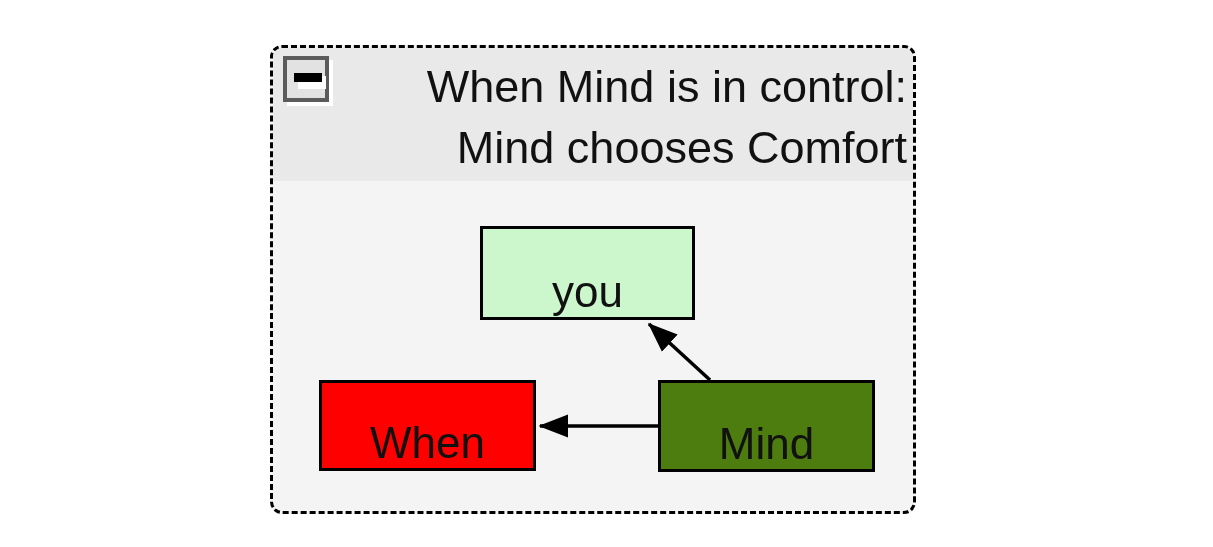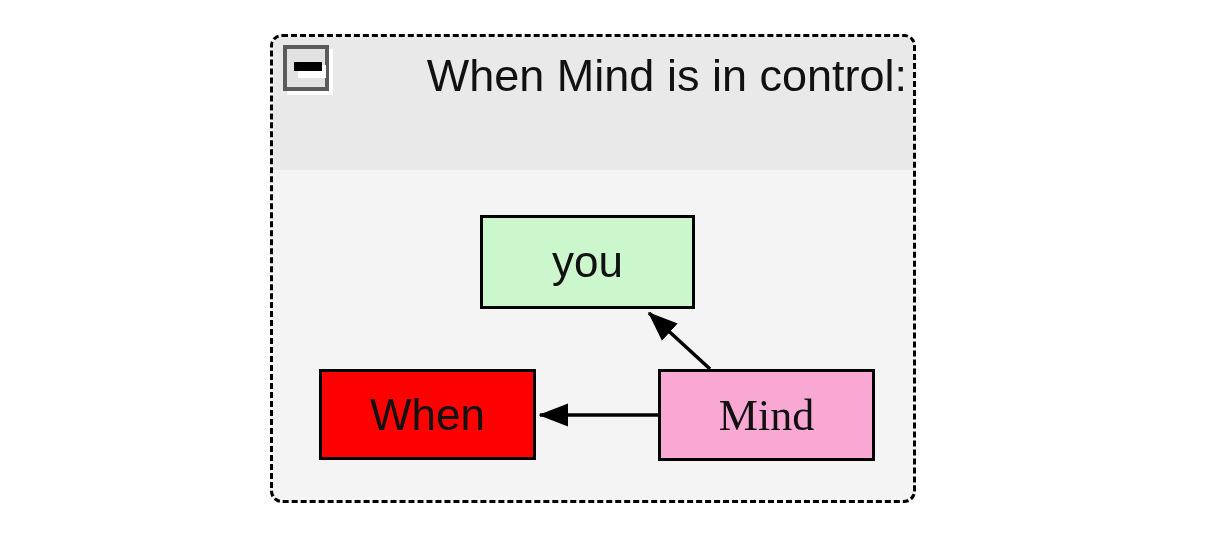--- a/index.html
+++ b/index.html
@@ -8,21 +8,21 @@
     position: relative;
     width: 1213px;
     height: 547px;
     background: #ffffff;
     font-family: "Liberation Sans", sans-serif;
     overflow: hidden;
   }
   .group {
     position: absolute;
     left: 270px;
-    top: 34px;
+    top: 45px;
     width: 646px;
     height: 469px;
     border: 3px dashed #000000;
     border-radius: 12px;
     background: #f4f4f5;
     overflow: hidden;
   }
   .titlebar {
     position: relative;
     width: 100%;
@@ -69,21 +69,21 @@
   }
   .edges {
     position: absolute;
     left: 0; top: 0;
     width: 646px; height: 336px;
   }
   .node {
     position: absolute;
     border: 3px solid #000000;
     display: flex;
-    align-items: center;
+    align-items: flex-end;
     justify-content: center;
     font-size: 44px;
     color: #111111;
     cursor: default;
   }
   .node-you  { left: 207px; top: 45px;  width: 215px; height: 94px; }
   .node-body { left: 46px;  top: 199px; width: 217px; height: 91px; }
   .node-mind { left: 385px; top: 199px; width: 217px; height: 92px; }
 </style>
 </head>
@@ -94,20 +94,21 @@
 
     <header class="titlebar">
       <button class="collapse-btn">
         <span class="minus-wrap">
           <i class="minus-shadow"></i>
           <i class="minus-bar"></i>
         </span>
       </button>
       <div class="group-title">
         <div>When Mind is in control:</div>
+        <div>Mind chooses Comfort</div>
       </div>
     </header>
 
     <div class="group-body">
       <svg class="edges" viewBox="0 0 646 336" xmlns="http://www.w3.org/2000/svg">
         <defs>
           <marker id="arrowhead" viewBox="0 0 10 10" refX="9.5" refY="5" markerWidth="8.5" markerHeight="8.5" orient="auto-start-reverse">
             <path d="M0,1.1 L10,5 L0,8.9 z" fill="#000000"></path>
           </marker>
         </defs>
@@ -116,19 +117,19 @@
       </svg>
 
       <div class="node node-you" style="background-color: rgb(204, 246, 204);">
         <span>you</span>
       </div>
 
       <div class="node node-body" style="background-color: rgb(255, 0, 0);">
         <span>When</span>
       </div>
 
-      <div class="node node-mind" style="background-color: #f9a8d4; font-family: Liberation Serif, serif;">
+      <div class="node node-mind" style="background-color: #4d7c0f;">
         <span>Mind</span>
       </div>
     </div>
 
   </section>
 </div>
 
 </body></html>

